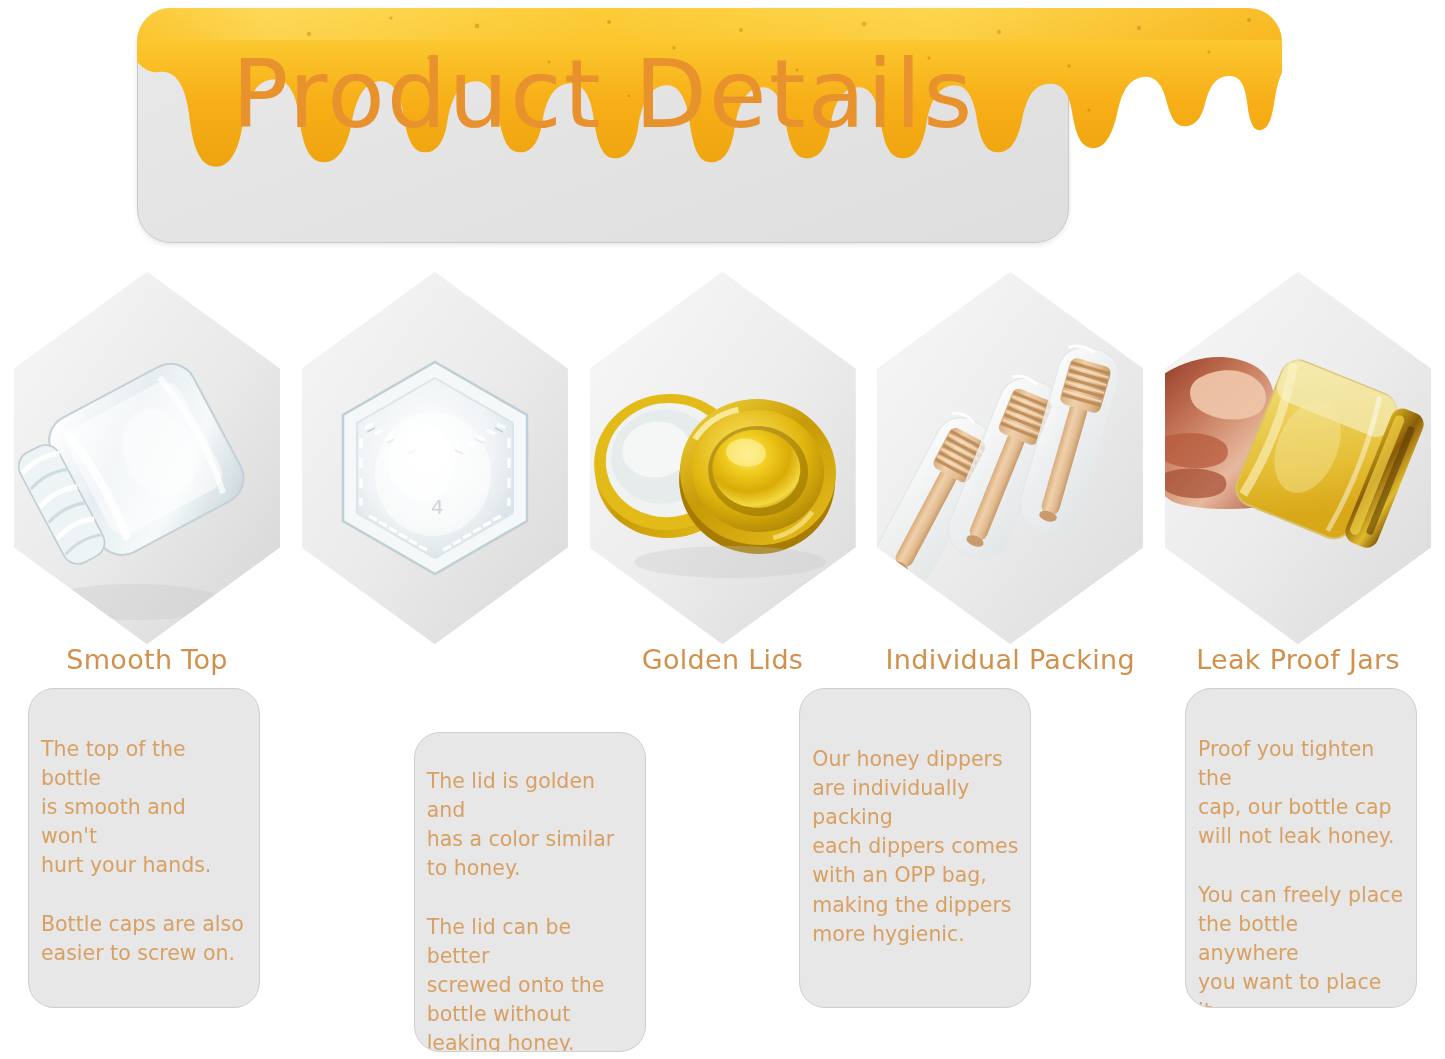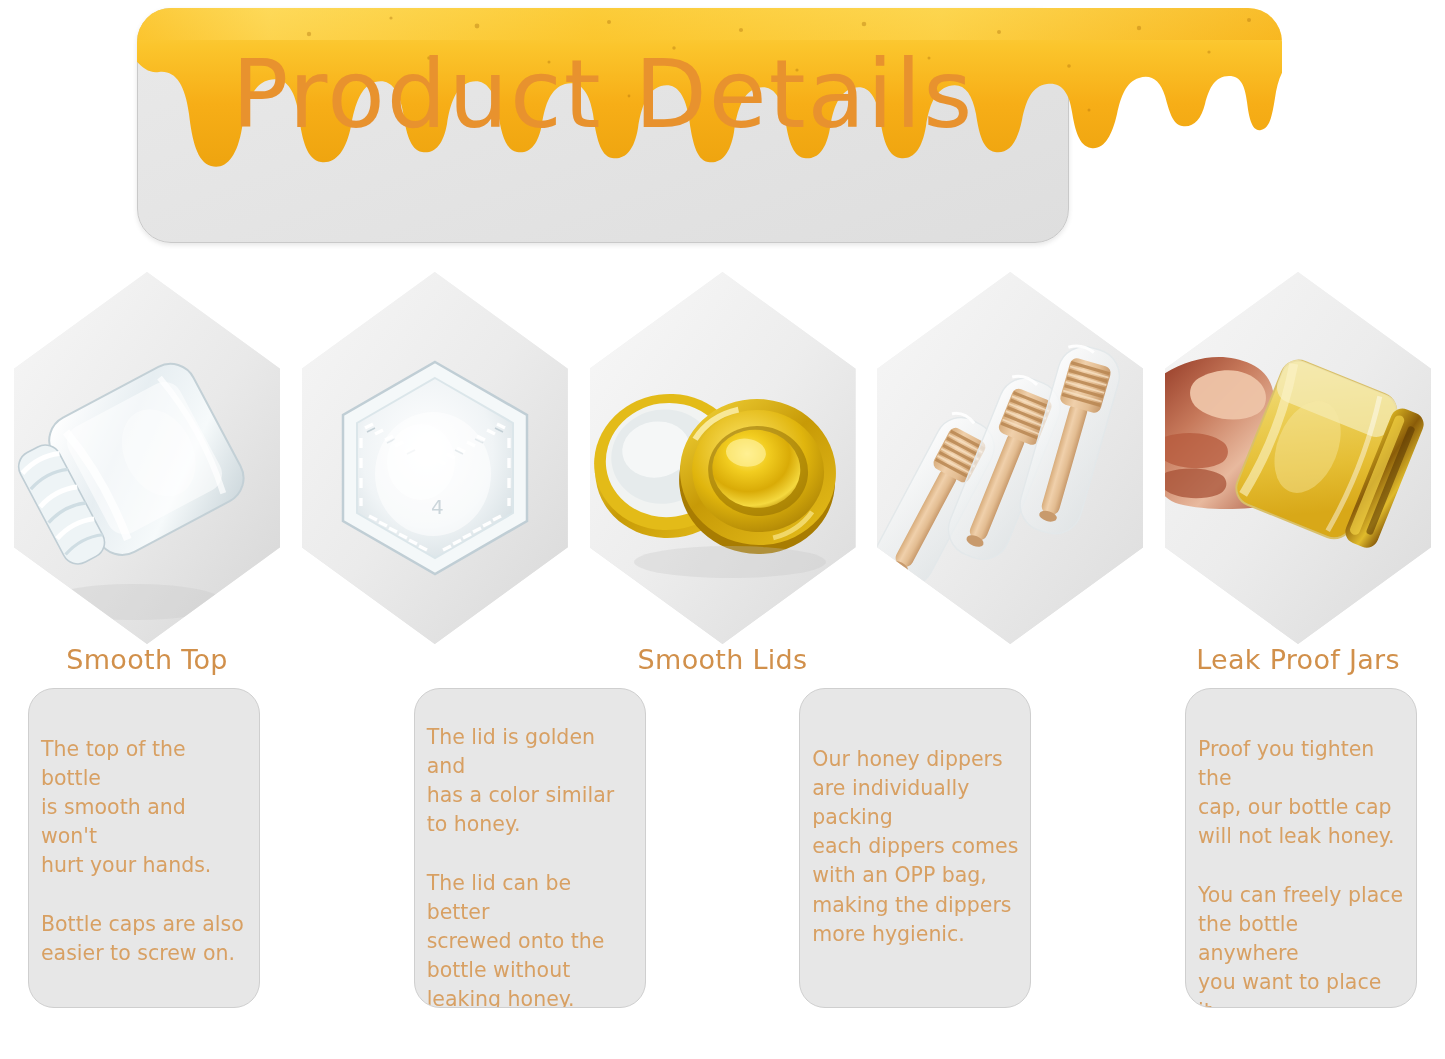--- a/index.html
+++ b/index.html
@@ -123,21 +123,21 @@
     border: 1px solid #cfcfcf;
     border-radius: 26px;
     padding: 56px 12px 12px 12px;
     color: #d8a063;
     font-size: 20.5px;
     line-height: 1.42;
     font-family: "DejaVu Sans", sans-serif;
     overflow: hidden;
     white-space: pre-line;
   }
-  .desc-card.pt-high { padding-top: 34px; }
+  .desc-card.pt-high { padding-top: 34px; margin-top: 44px; }
   .desc-card.pt-mid { padding-top: 46px; }
 </style>
 </head>
 <body>
 
 <div id="header-banner">
   <div id="header-panel"></div>
 
   <div id="honey-drip-wrap">
     <svg id="honey-drip-svg" width="1161" height="180" viewBox="0 0 1161 180" xmlns="http://www.w3.org/2000/svg">
@@ -372,21 +372,21 @@
           <ellipse cx="0" cy="-1" rx="66" ry="61" fill="url(#goldring)"></ellipse>
           <ellipse cx="0" cy="-1" rx="50" ry="45" fill="#8f6b02" opacity="0.55"></ellipse>
           <ellipse cx="-2" cy="-3" rx="44" ry="39" fill="url(#goldtop)"></ellipse>
           <ellipse cx="-14" cy="-18" rx="20" ry="14" fill="#fff2a0" opacity="0.65"></ellipse>
           <path d="M-66,-26 a70,64 0 0 1 40,-34" stroke="#fff6bd" stroke-width="6" fill="none" opacity="0.75"></path>
           <path d="M58,34 a70,64 0 0 1 -36,30" stroke="#fff0a0" stroke-width="5" fill="none" opacity="0.6"></path>
         </g>
         <ellipse cx="140" cy="290" rx="96" ry="16" fill="#c5c5c5" opacity="0.3"></ellipse>
       </svg>
     </div>
-    <div class="feature-label">Smooth Lids</div>
+    <div class="feature-label">Golden Lids</div>
   </div>
 
   <div class="feature-col">
     <div class="hex">
       <svg width="266" height="372" viewBox="0 0 266 372" xmlns="http://www.w3.org/2000/svg">
         <defs>
           <linearGradient id="bg4" x1="0" y1="0" x2="1" y2="1">
             <stop offset="0%" stop-color="#f7f7f7"></stop>
             <stop offset="50%" stop-color="#ececec"></stop>
             <stop offset="100%" stop-color="#dcdcdc"></stop>
@@ -449,20 +449,21 @@
               </g>
               <g stroke="#f7e0c2" stroke-width="1.8" opacity="0.8">
                 <path d="M-20,-52 L20,-52 M-20,-44 L20,-44 M-20,-36 L20,-36 M-20,-27 L20,-27"></path>
               </g>
             </g>
             <path d="M-27,-70 q12 -8 26 -2" stroke="#ffffff" stroke-width="3" fill="none" opacity="0.9"></path>
           </g>
         </g>
       </svg>
     </div>
+    <div class="feature-label">Individual Packing</div>
   </div>
 
   <div class="feature-col">
     <div class="hex">
       <svg width="266" height="372" viewBox="0 0 266 372" xmlns="http://www.w3.org/2000/svg">
         <defs>
           <linearGradient id="bg5" x1="0" y1="0" x2="1" y2="1">
             <stop offset="0%" stop-color="#f6f6f6"></stop>
             <stop offset="50%" stop-color="#ececec"></stop>
             <stop offset="100%" stop-color="#dadada"></stop>

